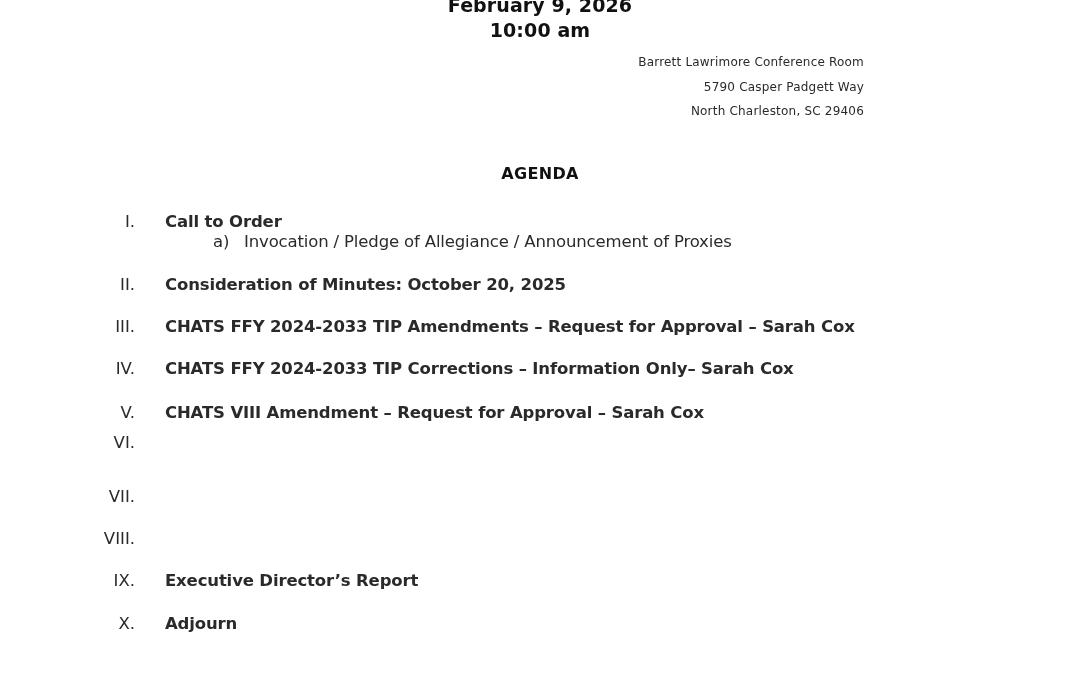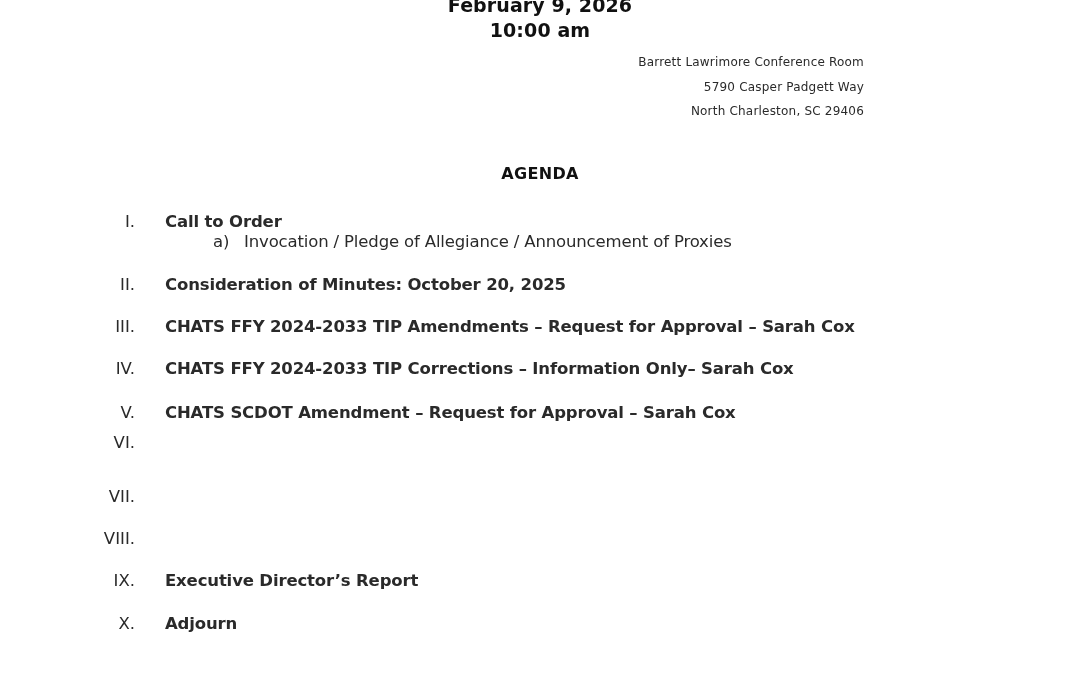--- a/index.html
+++ b/index.html
@@ -113,21 +113,21 @@
   <div class="item" style="top:317px">
     <span class="num">III.</span>
     <span class="txt">CHATS FFY 2024-2033 TIP Amendments – Request for Approval – Sarah Cox</span>
   </div>
   <div class="item" style="top:359px">
     <span class="num">IV.</span>
     <span class="txt">CHATS FFY 2024-2033 TIP Corrections – Information Only– Sarah Cox</span>
   </div>
   <div class="item" style="top:403px">
     <span class="num">V.</span>
-    <span class="txt">CHATS SCDOT Amendment – Request for Approval – Sarah Cox</span>
+    <span class="txt">CHATS VIII Amendment – Request for Approval – Sarah Cox</span>
   </div>
   <div class="item" style="top:433px">
     <span class="num">VI.</span>
   </div>
   <div class="item" style="top:487px">
     <span class="num">VII.</span>
   </div>
   <div class="item" style="top:529px">
     <span class="num">VIII.</span>
   </div>

